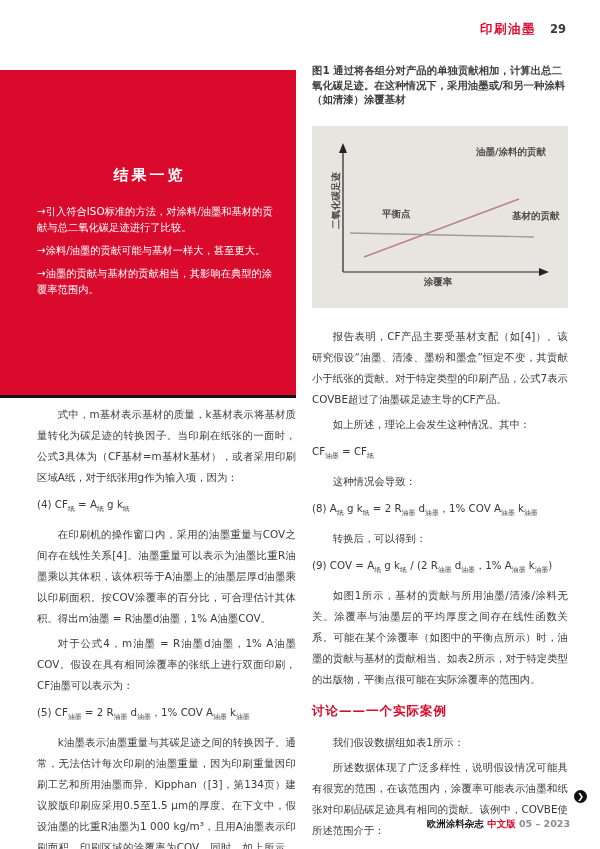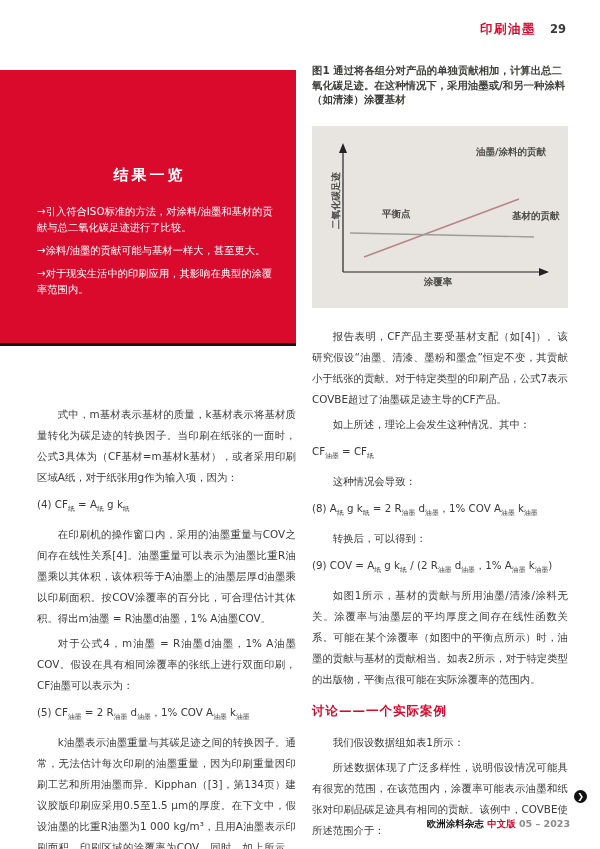--- a/index.html
+++ b/index.html
@@ -5,21 +5,21 @@
   html,body{margin:0;padding:0;}
   body{width:600px;height:849px;background:#fff;font-family:"DejaVu Sans",sans-serif;color:#3b3b3b;position:relative;overflow:hidden;}
   .page{position:absolute;inset:0;}
 
   
   .header{position:absolute;top:21px;right:34px;display:flex;align-items:baseline;gap:14px;padding-left:11px;}
   .section-title{color:#d90a2c;font-weight:bold;font-size:12.5px;letter-spacing:1.5px;}
   .page-num{font-size:11.5px;font-weight:bold;color:#3a3a3a;}
 
   
-  .results-box{position:absolute;left:0;top:70px;width:296px;height:276px;background:#d90a2c;
+  .results-box{position:absolute;left:0;top:70px;width:296px;height:328px;background:#d90a2c;
     border-bottom:3px solid #141414;box-sizing:border-box;padding:96px 14px 0 37px;color:#fff;}
   .results-title{text-align:center;font-size:15px;font-weight:bold;letter-spacing:3px;margin:0 0 18px -20px;}
   .bullet{font-size:10.3px;line-height:16px;margin-bottom:7px;}
 
   
   .fig-caption{position:absolute;left:312px;top:63px;width:256px;font-size:10.4px;font-weight:bold;
     line-height:14.5px;color:#3d3d3b;}
 
   
   .chart{position:absolute;left:312px;top:126px;width:256px;height:182px;background:#e8e5e0;}
@@ -55,21 +55,21 @@
   <div class="header">
     <span class="section-title">印刷油墨</span>
     <span class="page-num">29</span>
   </div>
 
   <div class="results-box">
     <div class="results-title">结果一览</div>
     <div>
         <div class="bullet">→引入符合ISO标准的方法，对涂料/油墨和基材的贡献与总二氧化碳足迹进行了比较。</div>
         <div class="bullet">→涂料/油墨的贡献可能与基材一样大，甚至更大。</div>
-        <div class="bullet">→对于现实生活中的印刷应用，其影响在典型的涂覆率范围内。</div>
+        <div class="bullet">→油墨的贡献与基材的贡献相当，其影响在典型的涂覆率范围内。</div>
       </div>
   </div>
 
   <div class="fig-caption">图1 通过将各组分对产品的单独贡献相加，计算出总二氧化碳足迹。在这种情况下，采用油墨或/和另一种涂料（如清漆）涂覆基材</div>
 
   <div class="chart">
     <svg width="256" height="182" viewBox="0 0 256 182">
       <line x1="31" y1="146" x2="31" y2="25" stroke="#222" stroke-width="1.2"></line>
       <polygon points="27,27 35,27 31,17" fill="#222"></polygon>
       <line x1="31" y1="146" x2="227" y2="146" stroke="#222" stroke-width="1.2"></line>

